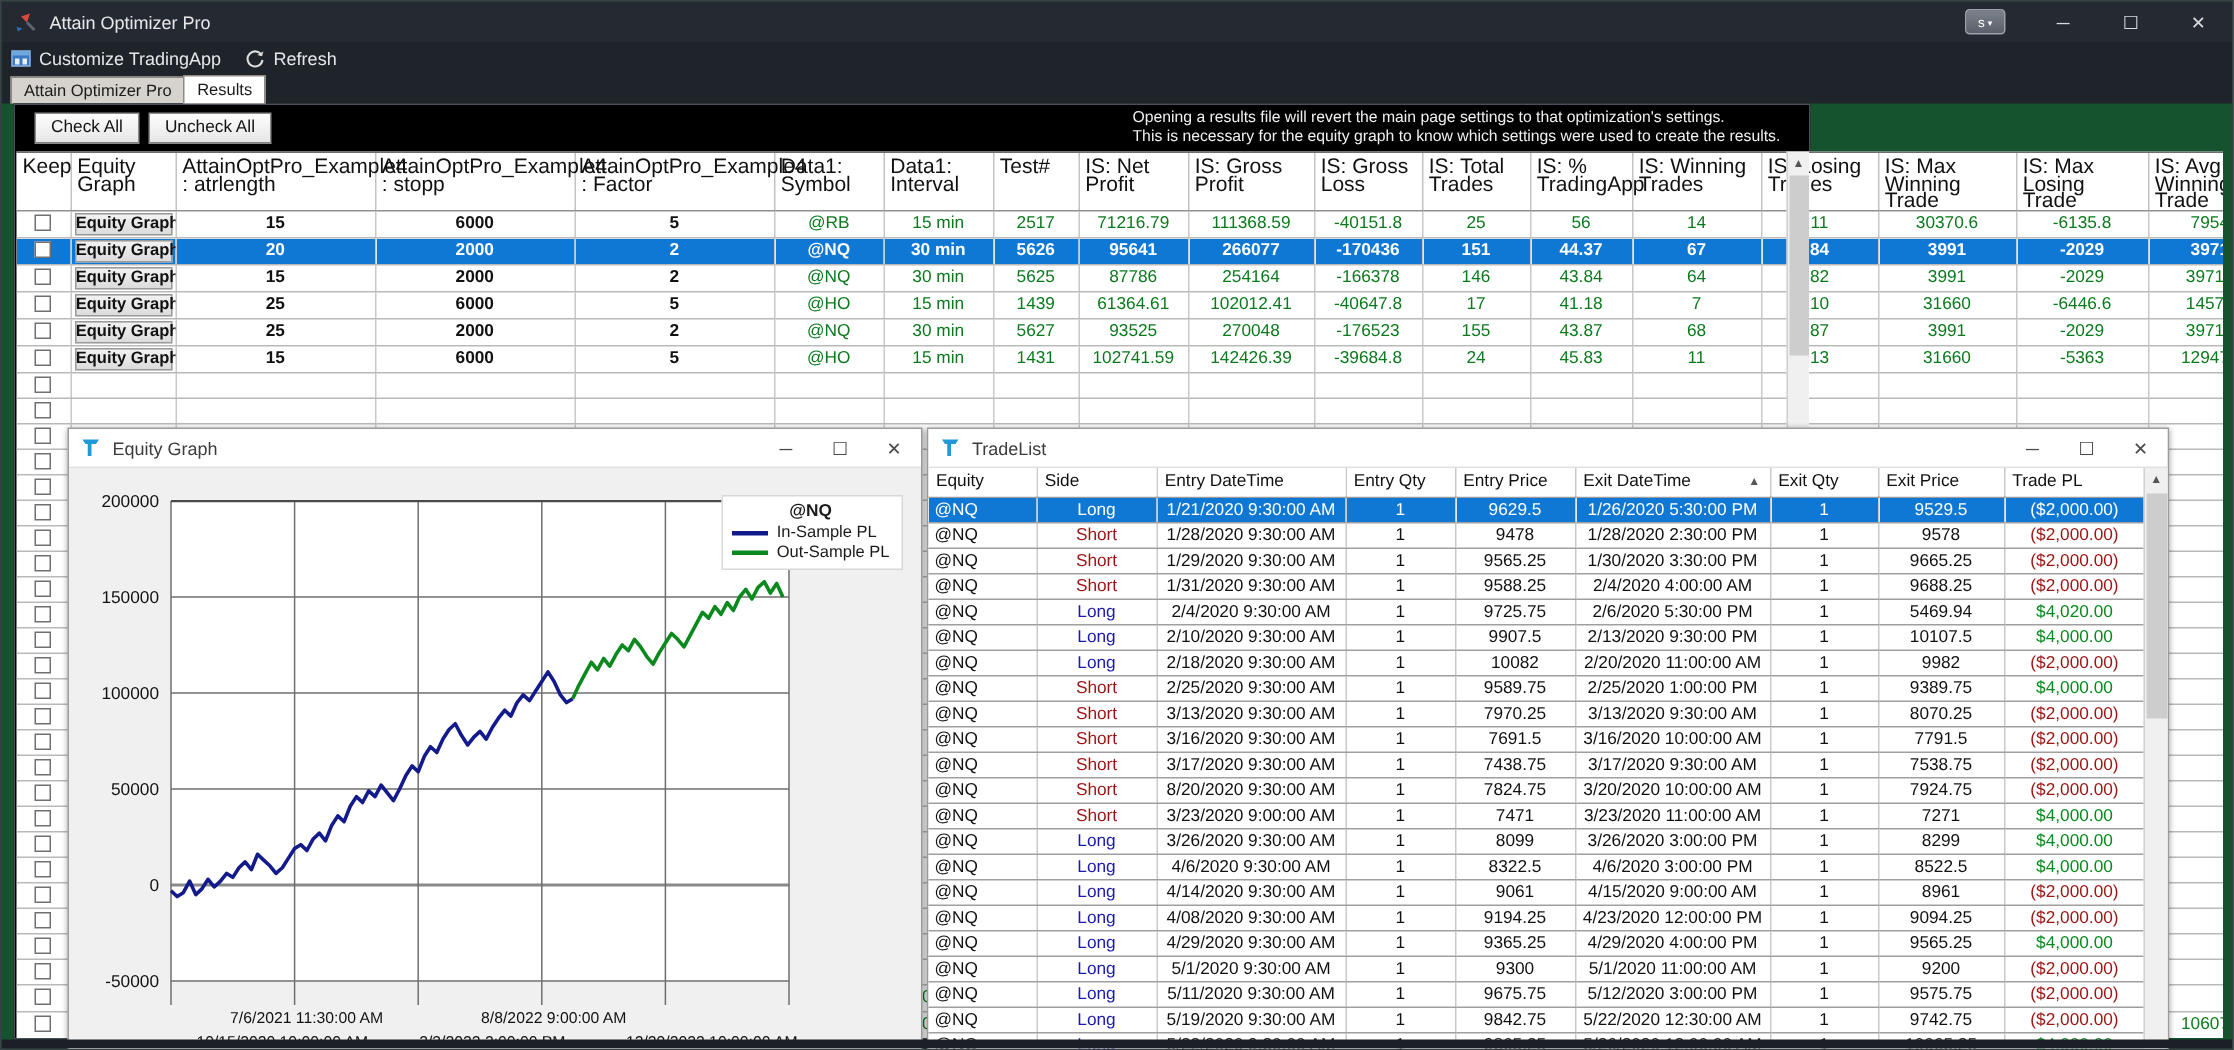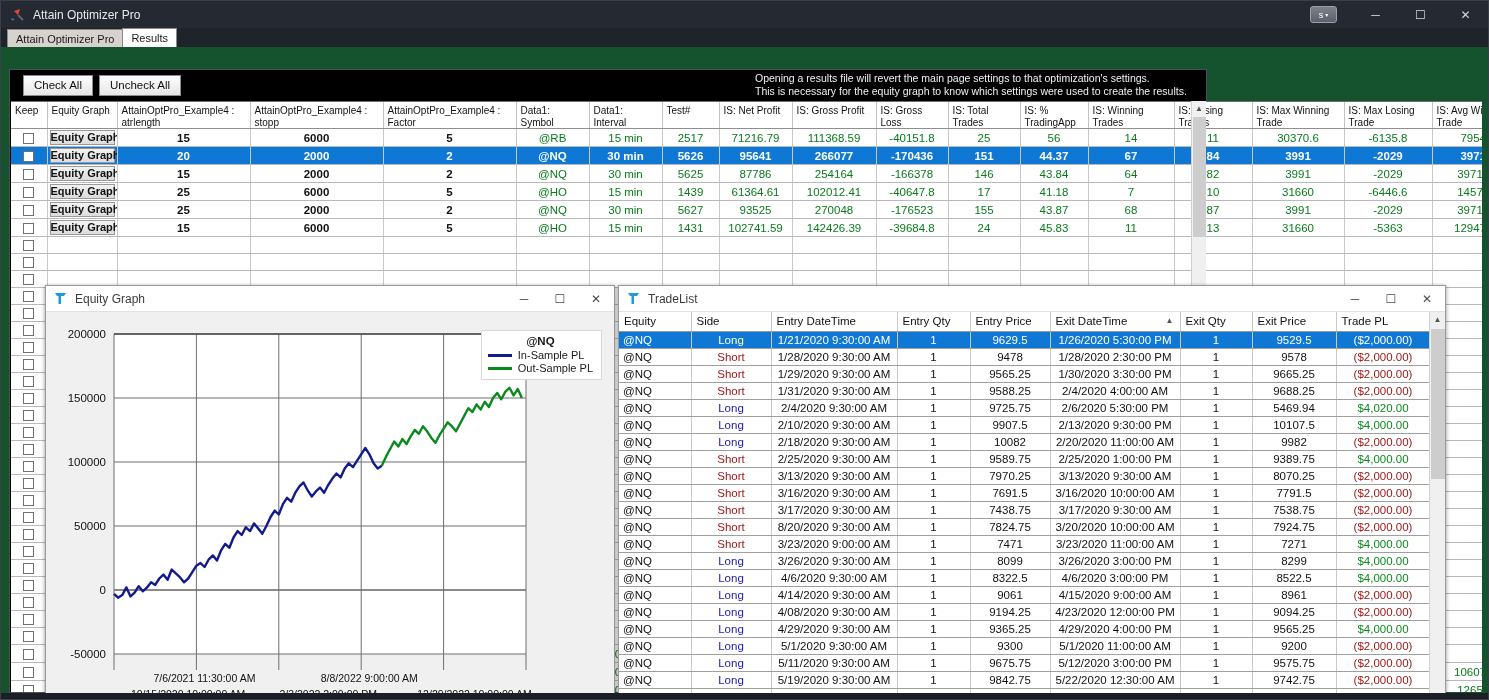--- a/index.html
+++ b/index.html
@@ -156,21 +156,21 @@
     background: #ffffff;
     border-right: 1px solid #c3c3c3;
     border-bottom: 1px solid #8f8f8f;
     color: #111;
     font-weight: normal;
     text-align: left;
     vertical-align: top;
     padding: 3px 4px 0 4px;
     height: 26px;
     line-height: 11.5px;
-    font-size: 10px;
+    font-size: 14px;
   }
   table.grid td {
     border-right: 1px solid #c8c8c8;
     border-bottom: 1px solid #b9b9b9;
     height: 17px;
     text-align: center;
     color: #0a7a1c;
     font-size: 11.5px;
     padding: 0;
     white-space: nowrap;
@@ -319,20 +319,42 @@
       <div class="skin-btn">
         <span>s</span>
         <span class="carat">▾</span>
       </div>
       <div class="wbtn">─</div>
       <div class="wbtn">☐</div>
       <div class="wbtn close">✕</div>
     </div>
   </div>
 
+  <div class="menustrip">
+    <div class="menuitem">
+      <span class="mini-icon">
+        <svg width="14" height="14" viewBox="0 0 14 14">
+          <rect x="1" y="2" width="12" height="10" fill="#3a79c4" stroke="#8fb8e8"></rect>
+          <rect x="1" y="2" width="12" height="3" fill="#6fa8dc"></rect>
+          <rect x="3" y="7" width="3" height="4" fill="#e8eef6"></rect>
+          <rect x="8" y="7" width="3" height="4" fill="#e8eef6"></rect>
+        </svg>
+      </span>
+      <span>Customize TradingApp</span>
+    </div>
+    <div class="menuitem">
+      <span class="mini-icon">
+        <svg width="14" height="14" viewBox="0 0 14 14">
+          <path d="M11.5 5 A5 5 0 1 0 12 8" stroke="#dcdcdc" stroke-width="1.4" fill="none"></path>
+          <path d="M12.6 2.2 L11.6 5.5 L8.6 4.6 Z" fill="#dcdcdc"></path>
+        </svg>
+      </span>
+      <span>Refresh</span>
+    </div>
+  </div>
 
   <div class="tabstrip">
     <div class="tab">
       <span>Attain Optimizer Pro</span>
     </div>
     <div class="tab active">
       <span>Results</span>
     </div>
   </div>
 

